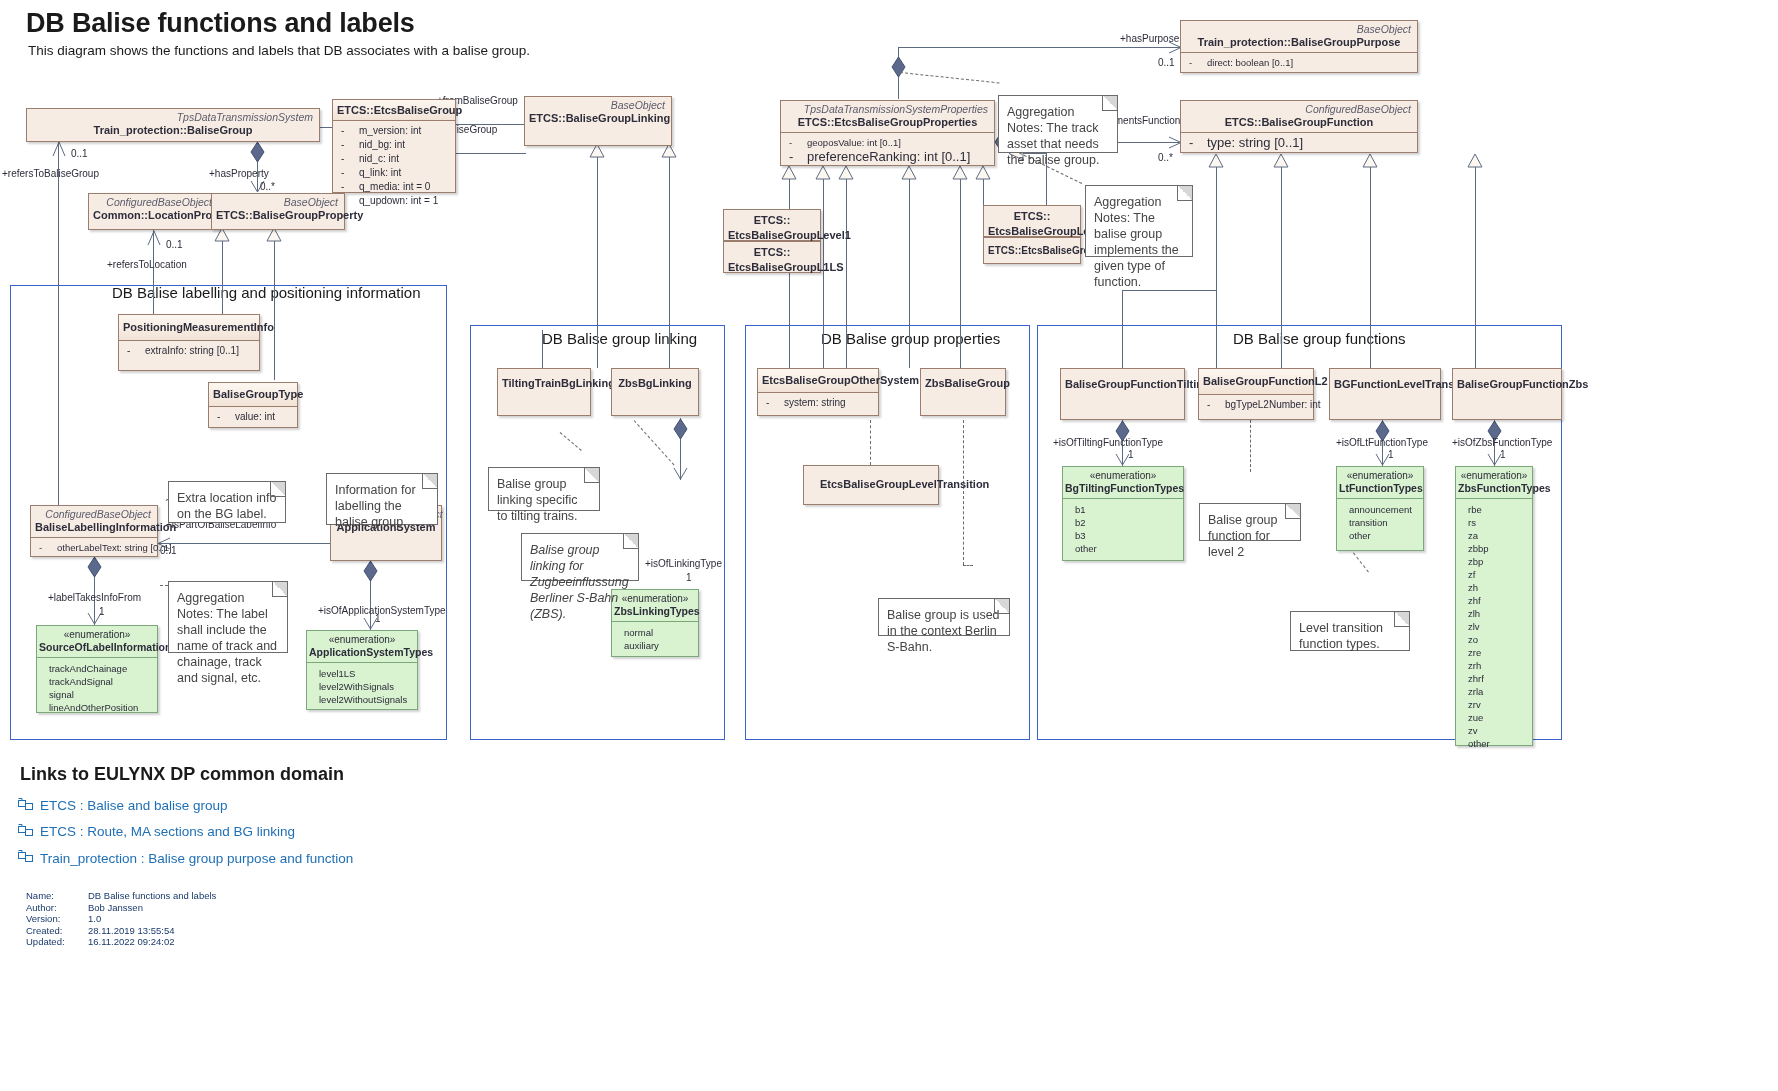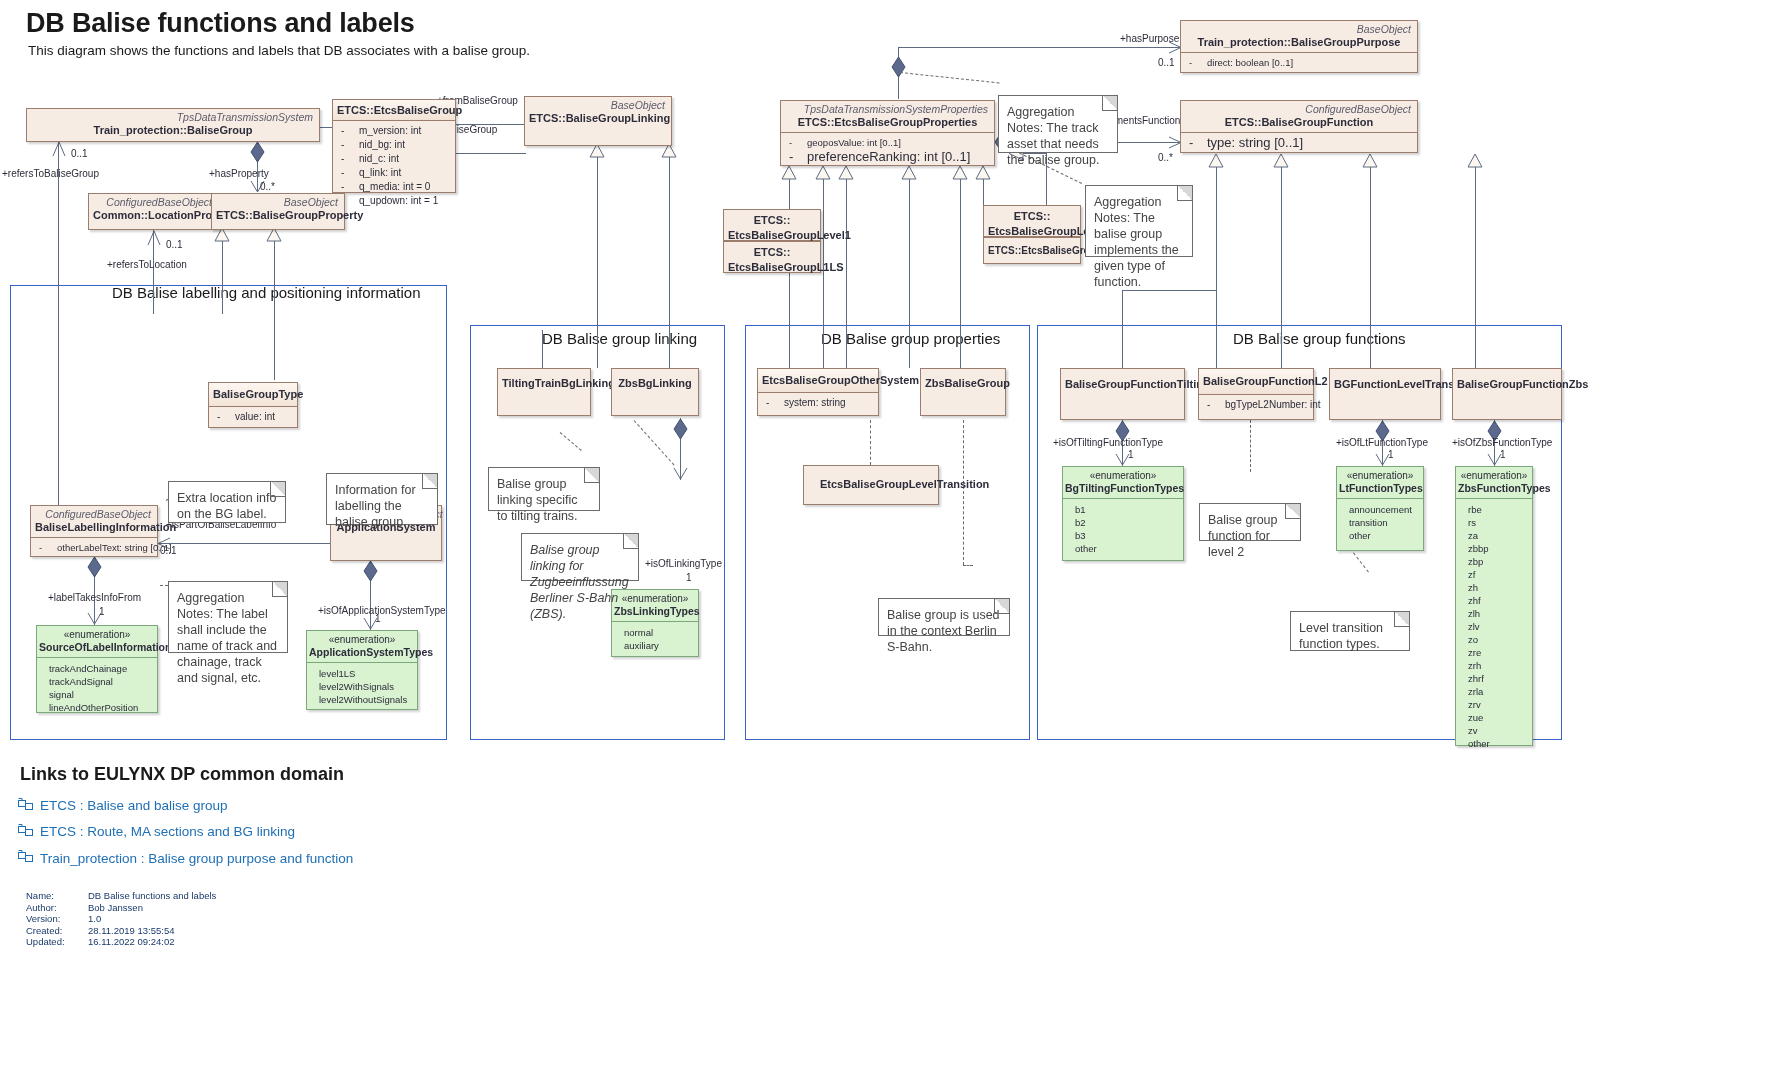--- a/index.html
+++ b/index.html
@@ -408,20 +408,28 @@
   <div class="cls" style="left:88px;top:193px;width:131px;height:37px;">
     <div class="stereo">ConfiguredBaseObject</div>
     <div class="nm">Common::LocationProxy</div>
   </div>
 
   <div class="cls" style="left:211px;top:193px;width:134px;height:37px;">
     <div class="stereo">BaseObject</div>
     <div class="nm">ETCS::BaliseGroupProperty</div>
   </div>
 
+  <div class="cls" style="left:118px;top:314px;width:142px;height:57px;">
+    <div class="hdr" style="border-bottom:1px solid #9b7d6e;">
+      <div class="nm" style="padding-top:6px;padding-bottom:6px;">PositioningMeasurementInfo</div>
+    </div>
+    <div class="attrs">
+      <div class="attr"><span class="vis">-</span><span>extraInfo: string [0..1]</span></div>
+    </div>
+  </div>
 
   <div class="cls" style="left:208px;top:382px;width:90px;height:46px;">
     <div class="hdr" style="border-bottom:1px solid #9b7d6e;">
       <div class="nm" style="padding-top:5px;padding-bottom:5px;">BaliseGroupType</div>
     </div>
     <div class="attrs">
       <div class="attr"><span class="vis">-</span><span>value: int</span></div>
     </div>
   </div>
 

